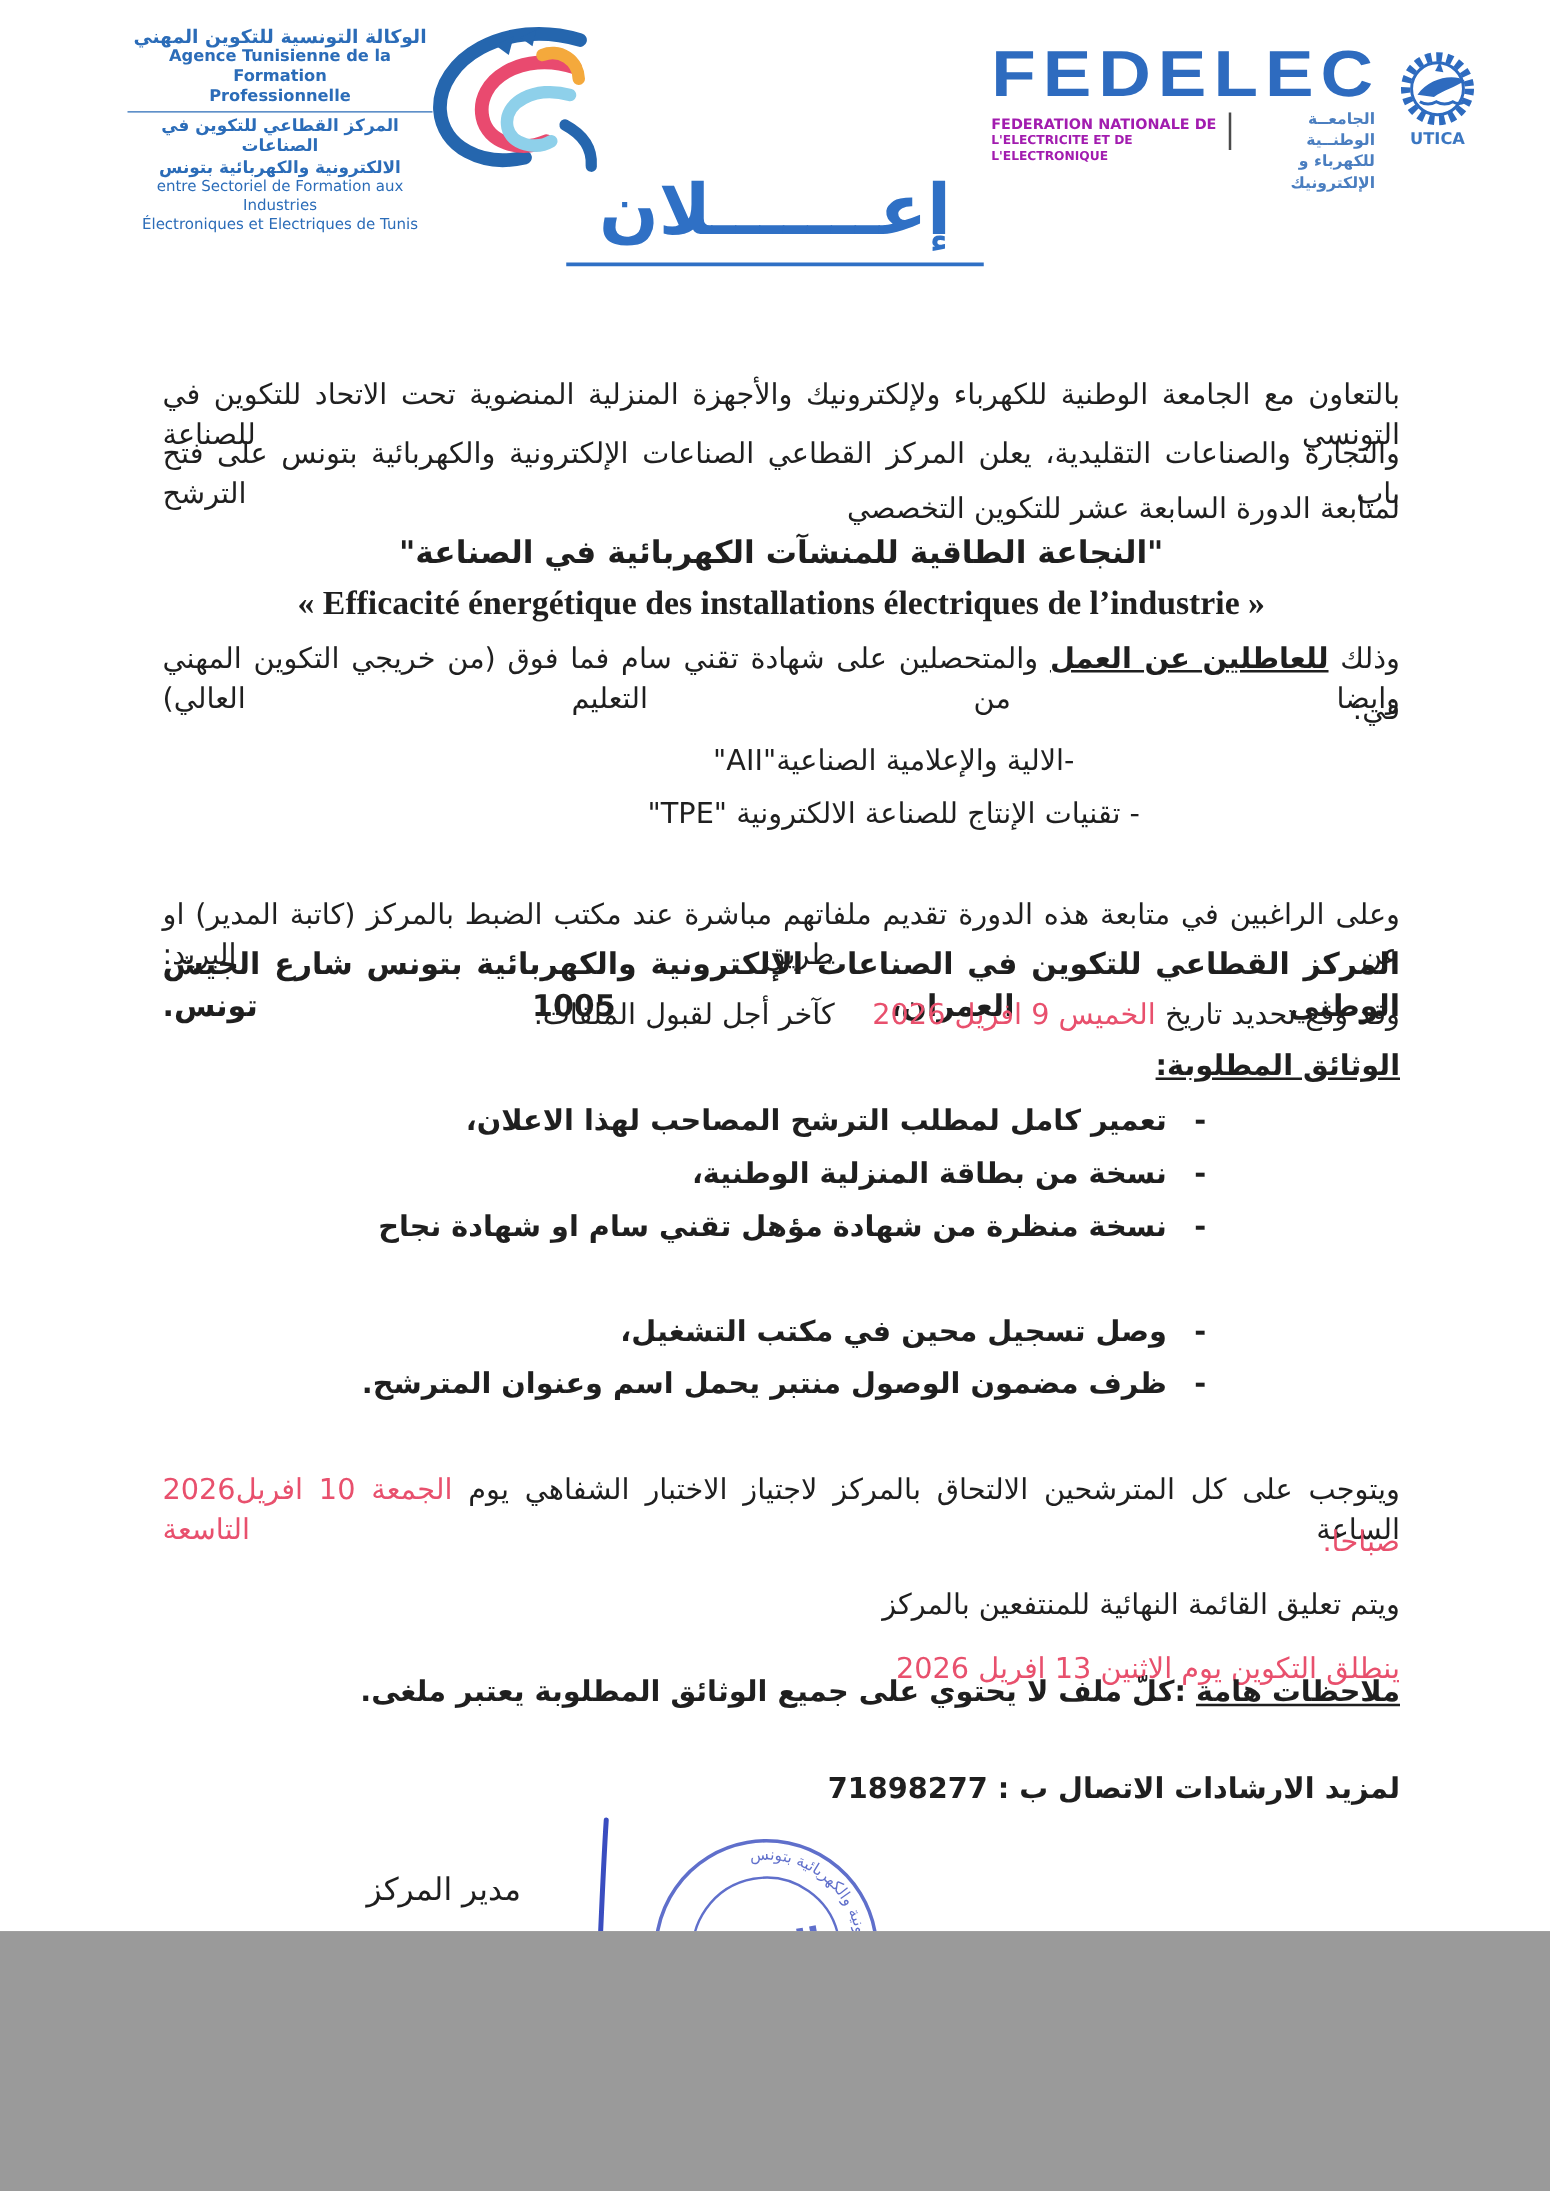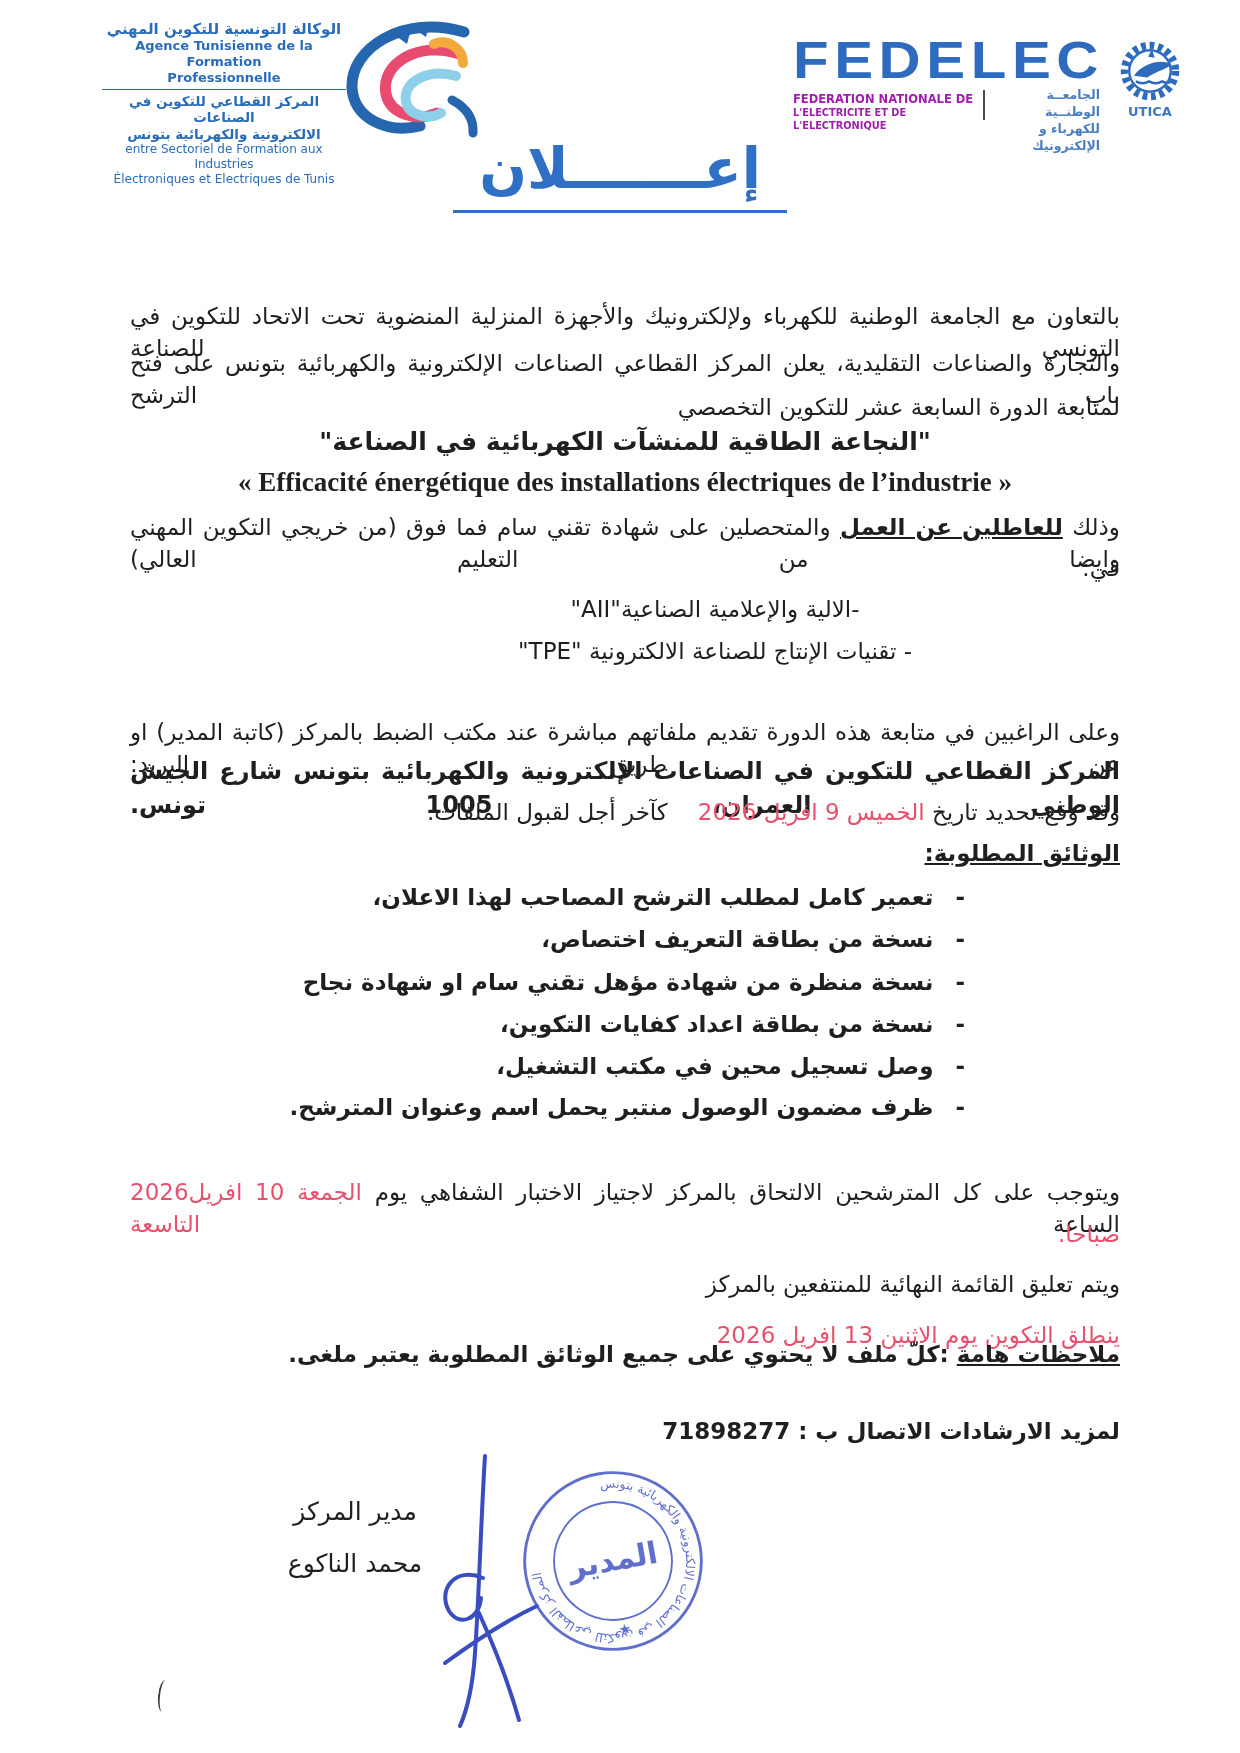--- a/index.html
+++ b/index.html
@@ -1,17 +1,17 @@
 <!DOCTYPE html>
 <html lang="ar"><head>
 <meta charset="utf-8">
 <style>
   html,body{margin:0;padding:0;background:#9a9a9a;}
   .page{
-    position:relative;width:1240px;height:1753px;background:#ffffff;
+    position:relative;width:1240px;height:1545px;background:#ffffff;
     font-family:"DejaVu Sans","Liberation Sans",sans-serif;color:#1f1f1f;
     margin:0 auto;overflow:hidden;
   }
   .abs{position:absolute;}
   .ar{direction:rtl;}
   .body-line{position:absolute;left:130px;width:990px;direction:rtl;font-size:23px;line-height:1.4;color:#1f1f1f;}
   .jl{text-align:justify;text-align-last:justify;}
   .right{text-align:right;}
   .center{text-align:center;}
   .bold{font-weight:bold;}
@@ -110,23 +110,22 @@
 
   <div class="body-line jl" style="top:716px;">وعلى الراغبين في متابعة هذه الدورة تقديم ملفاتهم مباشرة عند مكتب الضبط بالمركز (كاتبة المدير) او عن طريق البريد:</div>
   <div class="body-line jl bold" style="top:755px;font-size:24px;">المركز القطاعي للتكوين في الصناعات الإلكترونية والكهربائية بتونس شارع الجيش الوطني العمران، 1005 تونس.</div>
   <div class="body-line right" style="top:796px;">
     <span>وقد وقع تحديد تاريخ </span><span class="red gap-left">الخميس 9 افريل 2026</span><span>كآخر أجل لقبول الملفات.</span>
   </div>
 
   <div class="body-line right bold" style="top:837px;"><span class="ul">الوثائق المطلوبة:</span></div>
 
   <div class="doc-row" style="top:884px;"><span class="dash">-</span><span>تعمير كامل لمطلب الترشح المصاحب لهذا الاعلان،</span></div>
-  <div class="doc-row" style="top:926px;"><span class="dash">-</span><span>نسخة من بطاقة التعريف اختصاص،</span></div>
+  <div class="doc-row" style="top:926px;"><span class="dash">-</span><span>نسخة من بطاقة المنزلية الوطنية،</span></div>
   <div class="doc-row" style="top:969px;"><span class="dash">-</span><span>نسخة منظرة من شهادة مؤهل تقني سام او شهادة نجاح</span></div>
-  <div class="doc-row" style="top:1011px;"><span class="dash">-</span><span>نسخة من بطاقة اعداد كفايات التكوين،</span></div>
   <div class="doc-row" style="top:1053px;"><span class="dash">-</span><span>وصل تسجيل محين في مكتب التشغيل،</span></div>
   <div class="doc-row" style="top:1094px;"><span class="dash">-</span><span>ظرف مضمون الوصول منتبر يحمل اسم وعنوان المترشح.</span></div>
 
   <div class="body-line jl" style="top:1176px;">
     <span>ويتوجب على كل المترشحين الالتحاق بالمركز لاجتياز الاختبار الشفاهي يوم </span><span class="red">الجمعة 10 افريل2026</span><span> الساعة </span><span class="red">التاسعة</span>
   </div>
   <div class="body-line right" style="top:1268px;">ويتم تعليق القائمة النهائية للمنتفعين بالمركز</div>
 
   <div class="body-line right red" style="top:1218px;">صباحا.</div>
   <div class="body-line right red" style="top:1299px;margin-top:20px;">ينطلق التكوين يوم الاثنين 13 افريل 2026</div>

